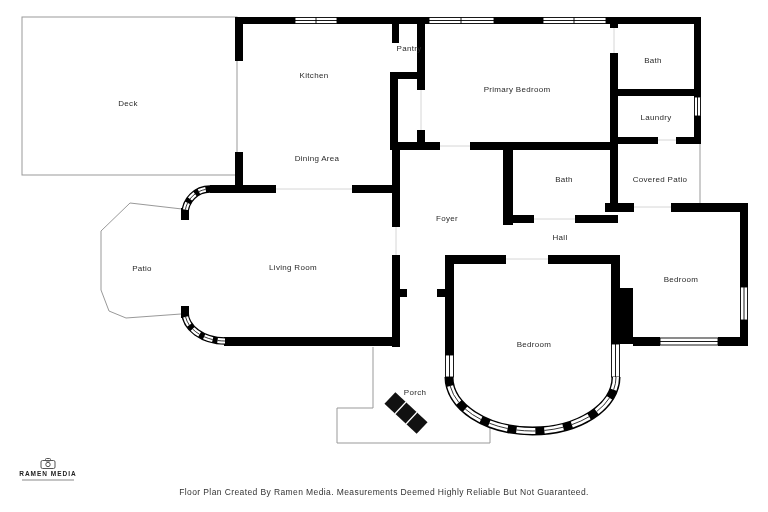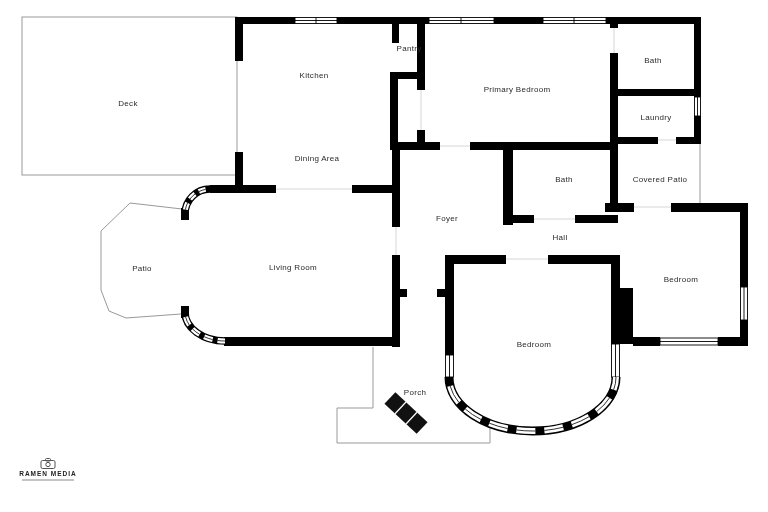--- a/index.html
+++ b/index.html
@@ -182,13 +182,14 @@
   <div id="brand">
     <svg class="cam" width="16" height="11" viewBox="0 0 16 11">
       <rect x="1" y="2.5" width="14" height="8" rx="1.5" fill="none" stroke="#555" stroke-width="1"></rect>
       <rect x="5.5" y="0.5" width="5" height="2.5" rx="1" fill="none" stroke="#555" stroke-width="1"></rect>
       <circle cx="8" cy="6.5" r="2.2" fill="none" stroke="#555" stroke-width="1"></circle>
     </svg>
     <div class="name">RAMEN MEDIA</div>
     <div class="tagline"></div>
   </div>
 
+  <div id="footer-disclaimer">Floor Plan Created By Ramen Media. Measurements Deemed Highly Reliable But Not Guaranteed.</div>
 </div>
 
 </body></html>

